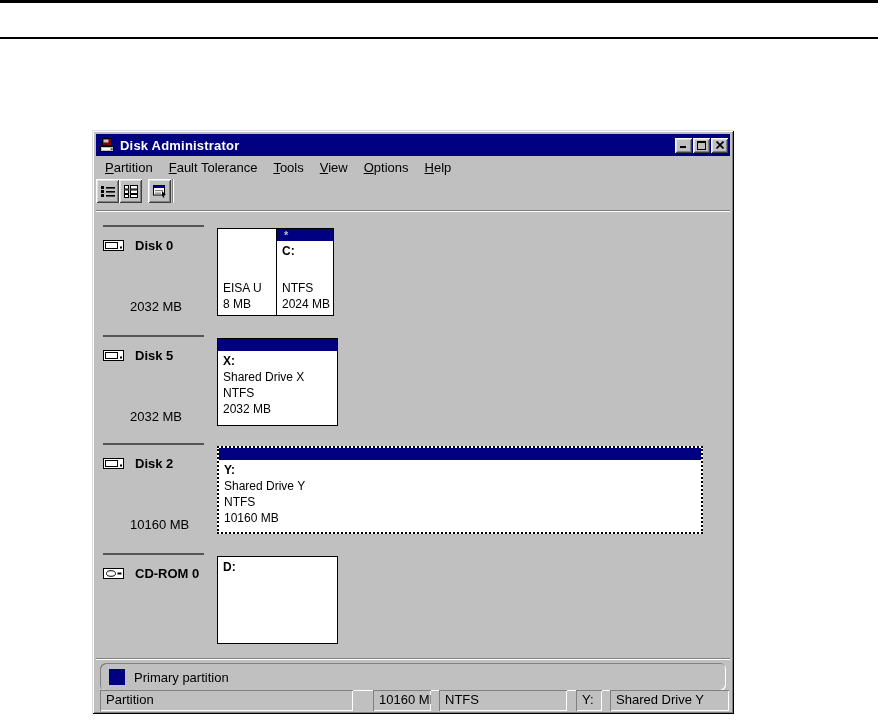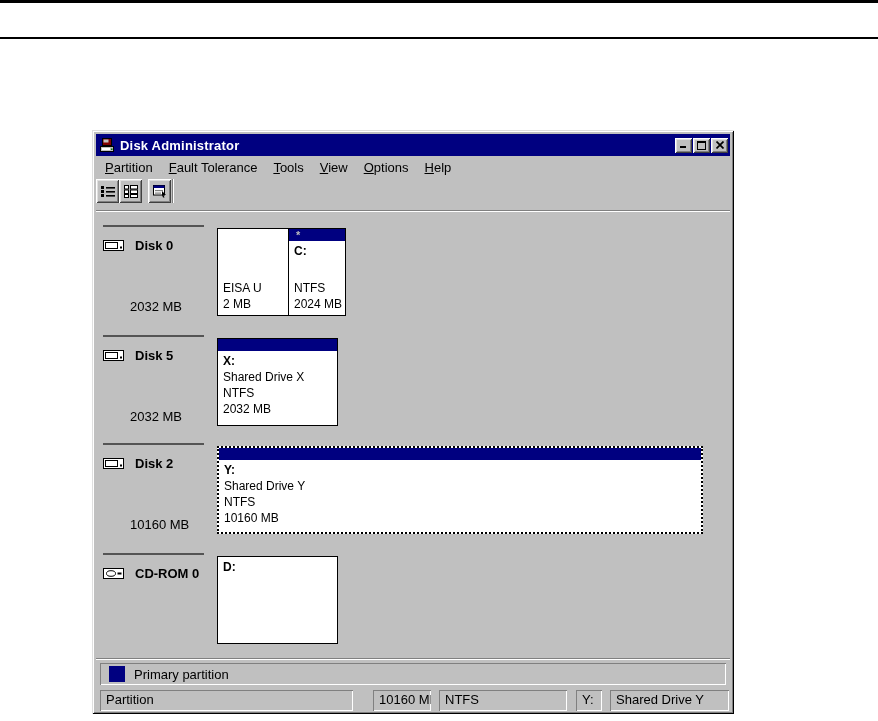--- a/index.html
+++ b/index.html
@@ -39,38 +39,38 @@
   .disk-row{position:absolute;left:0;right:0;height:108px;}
   .row-0{top:13px;} .row-1{top:123px;} .row-2{top:231px;} .row-3{top:341px;}
   .row-sep{position:absolute;top:0;left:7px;width:101px;height:2px;background:#545454;}
   .row-label{position:absolute;top:13px;left:7px;display:flex;align-items:center;gap:10px;
     font-weight:bold;font-size:13px;white-space:nowrap;}
   .row-size{position:absolute;top:74px;left:34px;font-size:13px;white-space:nowrap;}
   .boxes{position:absolute;left:121px;top:3px;display:flex;align-items:flex-start;}
 
   .pbox{height:88px;background:#ffffff;border:1px solid #000;box-sizing:border-box;
     position:relative;font-size:12px;display:flex;flex-direction:column;overflow:hidden;}
-  .pbox-eisa{width:72px;}
+  .pbox-eisa{width:60px;}
   .pbox-c{width:58px;margin-left:-1px;}
   .pbox-x{width:121px;}
   .pbox-y{width:486px;border:2px dotted #000;}
   .pbox-d{width:121px;}
   .pbar{height:12px;background:#000080;flex:none;display:flex;align-items:center;}
   .pbar-marker{color:#bdbdbd;font-size:11px;line-height:10px;margin-left:7px;font-weight:bold;}
   .pbody{flex:1;display:flex;flex-direction:column;padding:2px 0 3px 5px;overflow:hidden;}
   .pline{line-height:16px;white-space:nowrap;overflow:hidden;}
   .pdrive{font-weight:bold;}
   .pbottom{margin-top:auto;}
 
   
   .legend-sep{position:absolute;left:4px;right:4px;top:528px;height:0;
     border-top:1px solid #808080;border-bottom:1px solid #ffffff;}
-  .legend{position:absolute;left:8px;right:8px;top:533px;height:22px;background:#c0c0c0;
+  .legend{position:absolute;left:8px;right:8px;top:533px;height:28px;background:#c0c0c0;
     box-shadow:inset 1px 1px #808080, inset -1px -1px #ffffff;
-    display:flex;align-items:center;gap:9px;padding-left:9px;font-size:13px;box-sizing:border-box;}
+    display:flex;align-items:center;gap:9px;padding-left:9px;font-size:13px;box-sizing:border-box;border-radius:6px;}
   .legend-swatch{width:16px;height:16px;background:#000080;flex:none;}
 
   .statusbar{position:absolute;left:4px;right:4px;top:560px;height:21px;display:flex;
     align-items:stretch;font-size:13px;}
   .sb-panel{background:#c0c0c0;box-shadow:inset 1px 1px #808080, inset -1px -1px #ffffff;
     padding:2px 6px 0 6px;white-space:nowrap;overflow:hidden;box-sizing:border-box;}
   .sb-1{width:253px;margin-left:4px;}
   .sb-2{width:58px;margin-left:20px;}
   .sb-3{width:128px;margin-left:8px;}
   .sb-4{width:26px;margin-left:9px;}
@@ -168,21 +168,21 @@
           <rect x="17" y="7.5" width="2" height="2" fill="#000"></rect>
         </svg>
         <span>Disk 0</span>
       </div>
       <div class="row-size">2032 MB</div>
       <div class="boxes">
         <div class="pbox pbox-eisa">
           <div class="pbody">
             <div class="pbottom">
               <div class="pline">EISA U</div>
-              <div class="pline">2 MB</div>
+              <div class="pline">8 MB</div>
             </div>
           </div>
         </div>
         <div class="pbox pbox-c">
           <div class="pbar">
             <span class="pbar-marker">*</span>
           </div>
           <div class="pbody">
             <div class="pline pdrive">C:</div>
             <div class="pbottom">

